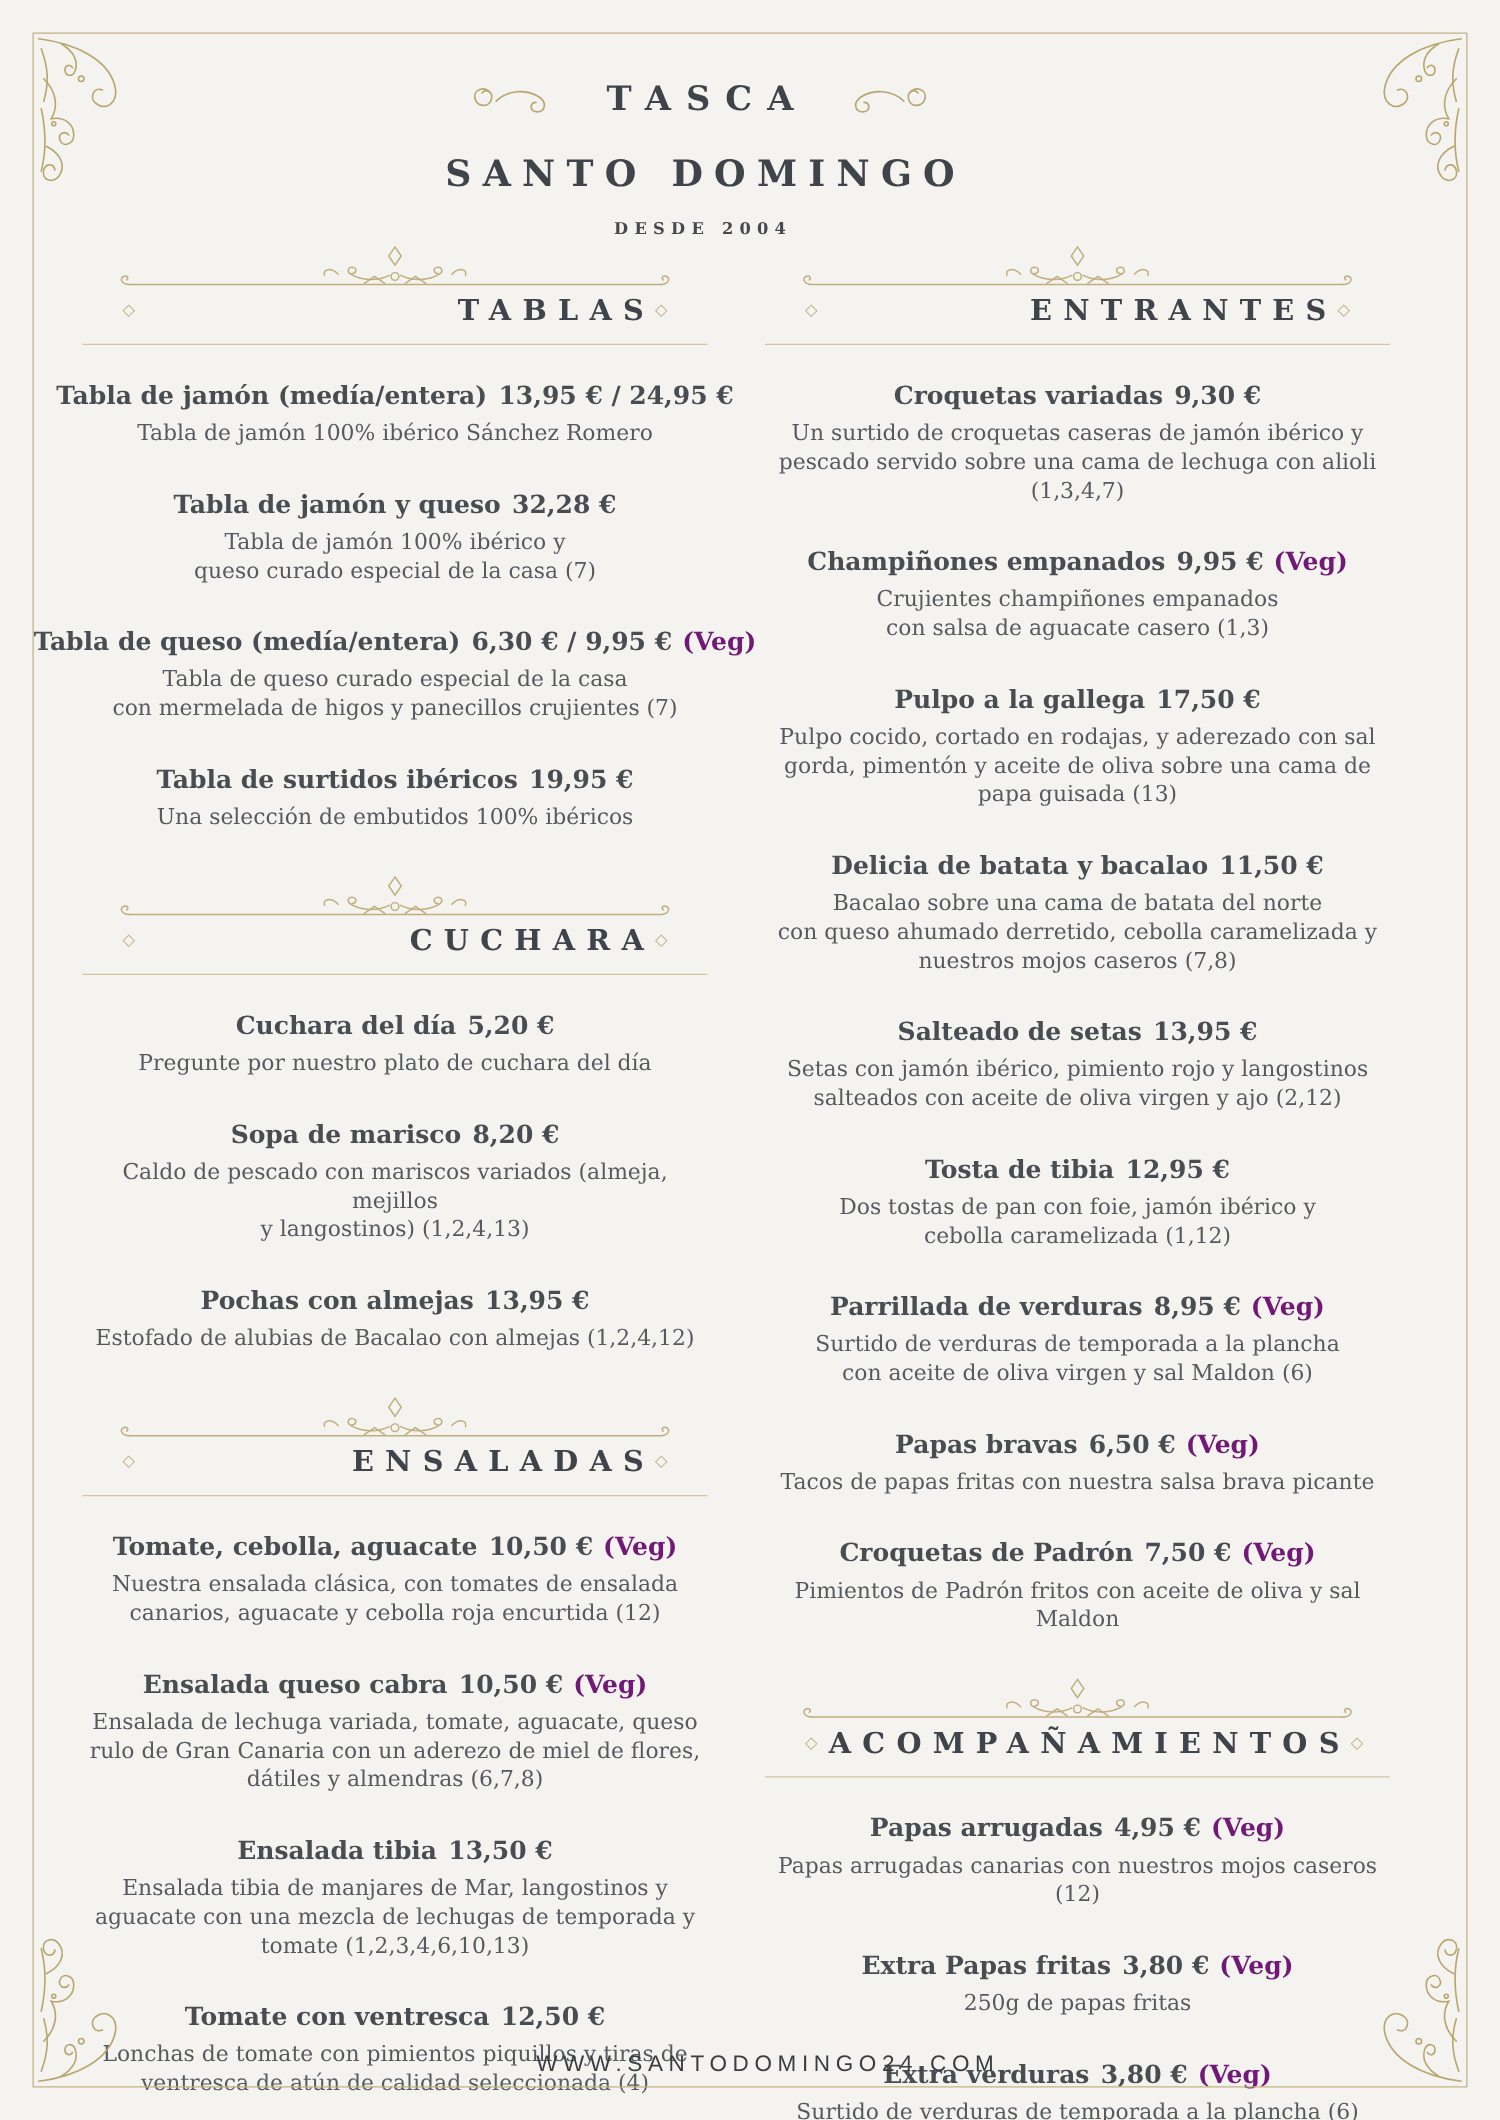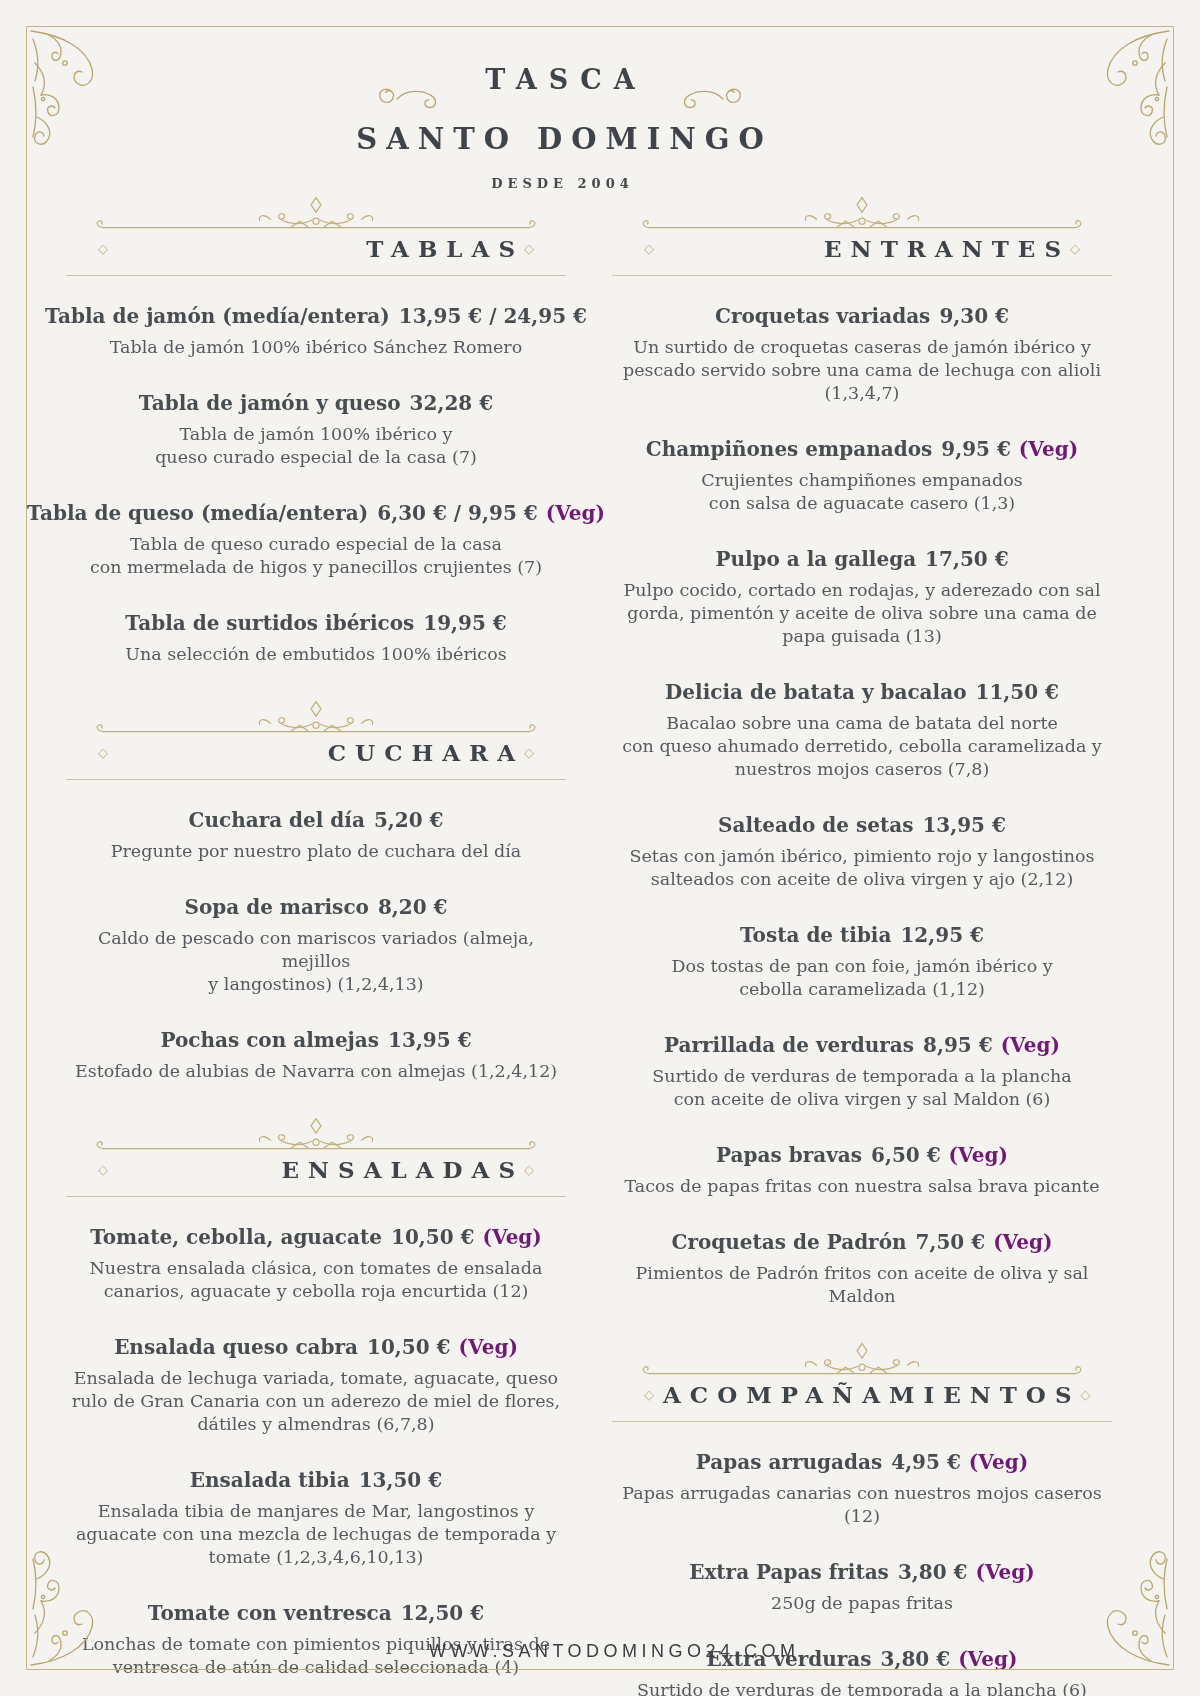--- a/index.html
+++ b/index.html
@@ -12,21 +12,21 @@
   
   .frame{position:absolute;inset:26px;border:1.5px solid #c3b283;pointer-events:none;}
   .corner{position:absolute;width:100px;height:130px;color:#b9a66e;}
   .corner svg{width:100%;height:100%;}
   .corner.tl{top:29px;left:29px;}
   .corner.tr{top:29px;right:29px;transform:scaleX(-1);}
   .corner.bl{bottom:29px;left:29px;transform:scaleY(-1);}
   .corner.br{bottom:29px;right:29px;transform:scale(-1,-1);}
   
   .header{width:1120px;margin:0 auto 0 0;padding-top:46px;text-align:center;color:#3f444a;}
-  .brand-row{display:flex;align-items:flex-end;justify-content:center;gap:24px;}
+  .brand-row{display:flex;align-items:center;justify-content:center;gap:24px;}
   .brand-row svg{width:76px;height:30px;color:#b9a66e;}
   .brand1{font-size:27px;font-weight:bold;letter-spacing:12px;text-indent:12px;}
   .brand2{font-size:29px;font-weight:bold;letter-spacing:9px;text-indent:9px;margin-top:9px;}
   .desde{font-size:13px;font-weight:bold;letter-spacing:5px;text-indent:5px;margin-top:13px;color:#45494e;}
   
   .columns{display:flex;gap:46px;padding-left:66px;margin-top:2px;}
   .col{width:500px;flex:0 0 500px;}
   
   .menu-section + .menu-section{margin-top:16px;}
   .divider{display:block;width:100%;height:40px;color:#c0ae7c;}
@@ -190,21 +190,21 @@
               <span class="item-price">8,20 €</span>
             </div>
             <div class="item-desc">Caldo de pescado con mariscos variados (almeja, mejillos
 y langostinos) (1,2,4,13)</div>
           </div>
           <div class="menu-item">
             <div class="item-line">
               <span class="item-name">Pochas con almejas</span>
               <span class="item-price">13,95 €</span>
             </div>
-            <div class="item-desc">Estofado de alubias de Navarra con almejas (1,2,4,12)</div>
+            <div class="item-desc">Estofado de alubias de Bacalao con almejas (1,2,4,12)</div>
           </div>
         </div>
       </section>
       <section class="menu-section">
         <svg class="divider" viewBox="0 0 500 44">
           <g stroke="currentColor" fill="none" stroke-width="1.3" stroke-linecap="round">
             <path d="M16 38 H484"></path>
             <path d="M16 38 C10 38 7 33 11 31 C14 29.5 16 32 14 34"></path>
             <path d="M484 38 C490 38 493 33 489 31 C486 29.5 484 32 486 34"></path>
             <path d="M250 5 L255.5 13 L250 21 L244.5 13 Z"></path>

